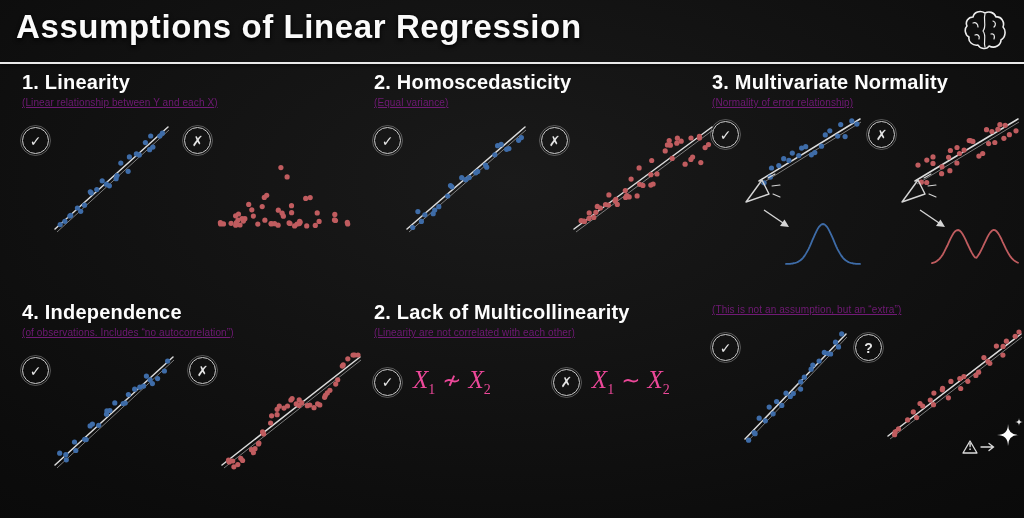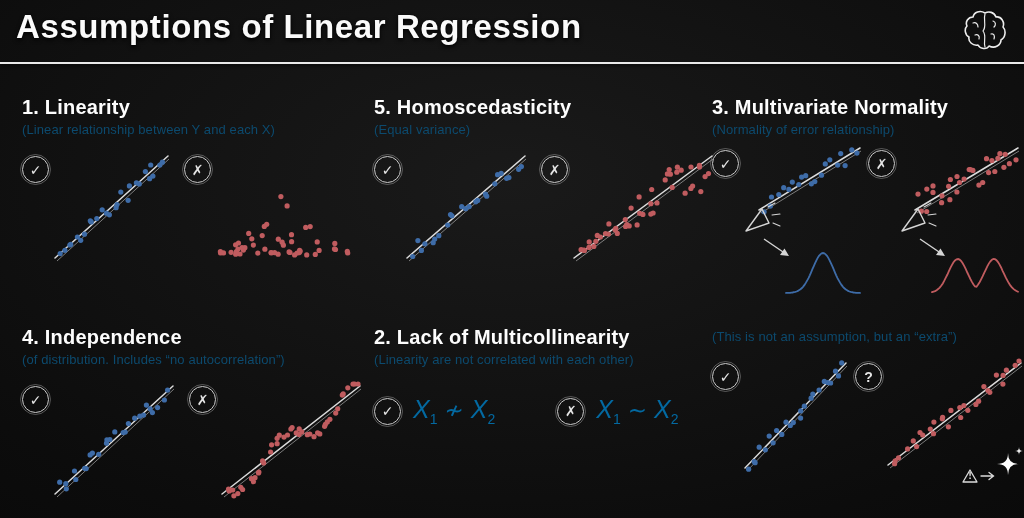--- a/index.html
+++ b/index.html
@@ -14,40 +14,40 @@
     margin:0;font-size:33px;font-weight:800;letter-spacing:.6px;color:#fafafa;
     text-shadow:0 2px 4px rgba(0,0,0,.9), 0 0 1px #000;
   }
   .brain{margin-top:2px;}
   .divider{height:2px;background:#e9e9e9;width:1024px;margin-top:10px;box-shadow:0 2px 3px rgba(0,0,0,.6);}
   .grid{
     display:grid;
     grid-template-columns:352px 338px auto;
     grid-template-rows:230px auto;
     padding:0 6px 0 22px;
-    margin-top:32px;
+    margin-top:7px;
   }
   .panel h2{margin:0;font-size:20px;font-weight:600;letter-spacing:.2px;color:#fdfdfd;}
-  .panel .note{margin:3px 0 0 0;font-size:13px;color:#0c4a6e;letter-spacing:.1px;}
+  .panel .note{margin:3px 0 0 0;font-size:10px;color:#701a75;letter-spacing:.1px;text-decoration:underline;}
   .figs{display:flex;gap:12px;margin-top:14px;align-items:flex-start;}
   .p3 .figs{margin-top:8px;gap:6px;}
   .p6 .figs{gap:5px;}
   .fig{display:flex;align-items:flex-start;gap:3px;}
   .badge{
     flex:0 0 auto;width:25px;height:25px;margin-top:5px;border-radius:50%;
     border:1.6px solid #c9c9c9;outline:1px solid rgba(190,190,190,.4);outline-offset:1.5px;
     display:flex;align-items:center;justify-content:center;
     color:#e6e6e6;font-size:14px;font-weight:700;
   }
   .badge i{font-style:normal;line-height:1;}
   svg.scatter{display:block;}
   .formulas{gap:62px;margin-top:28px;align-items:center;}
   .formula{display:flex;align-items:center;gap:12px;}
   .formula .badge{margin-top:0;}
-  .math{font-family:Liberation Sans, sans-serif;font-style:italic;font-size:25px;color:#0369a1;}
+  .math{font-family:Liberation Serif, serif;font-style:italic;font-size:25px;color:#ec4899;}
   .math sub{font-size:14px;font-style:normal;letter-spacing:0;}
   .math .rel{font-style:normal;padding:0 7px;font-size:23px;}
 </style>
 </head>
 <body>
 
 <header>
   <h1>Assumptions of Linear Regression</h1>
   <svg class="brain" width="46" height="42" viewBox="0 0 46 42">
     <path d="M23,3 C18,0 12,2 11,7 C6,7 3,12 5,16 C2,19 3,25 7,27 C6,32 11,36 16,35 C18,39 25,40 27,36 C33,39 39,35 39,30 C44,27 44,20 41,17 C43,12 39,6 34,7 C32,2 27,1 23,3 Z" fill="none" stroke="#ececec" stroke-width="1.6" stroke-linejoin="round"></path>
@@ -151,21 +151,21 @@
             <circle cx="76.0" cy="101.5" r="2.6" fill="#c05c5f"></circle>
             <circle cx="26.0" cy="103.0" r="2.6" fill="#c05c5f"></circle>
             <circle cx="92.7" cy="103.9" r="2.6" fill="#c05c5f"></circle>
             <circle cx="57.3" cy="101.9" r="2.6" fill="#c05c5f"></circle>
           </svg>
       </div>
     </div>
   </section>
 
   <section class="panel p2">
-    <h2>5. Homoscedasticity</h2>
+    <h2>2. Homoscedasticity</h2>
     <p class="note">(Equal variance)</p>
     <div class="figs">
       <div class="fig">
         <span class="badge">
             <i>✓</i>
           </span>
         <svg class="scatter" viewBox="0 0 125 112" width="125" height="112">
             <line x1="3" y1="107" x2="121" y2="5" stroke="#dcdcdc" stroke-width="1.5" stroke-linecap="round"></line>
             <line x1="5" y1="110" x2="122" y2="8" stroke="#dcdcdc" stroke-width="0.7" opacity="0.75"></line>
             <circle cx="8.7" cy="105.5" r="2.6" fill="#3e6ca8"></circle>
@@ -332,21 +332,21 @@
             <path d="M26,62 l7,-4 M30,70 l8,-1 M31,78 l7,3" stroke="#d5d5d5" stroke-width="1.1" fill="none" stroke-linecap="round"></path>
             <path d="M22,94 L44,109" stroke="#d5d5d5" stroke-width="1.4" fill="none"></path>
             <path d="M47,111 l-9,-1 l4.5,-6.5 Z" fill="#d5d5d5"></path>
           </svg>
       </div>
     </div>
   </section>
 
   <section class="panel p4">
     <h2>4. Independence</h2>
-    <p class="note">(of distribution. Includes “no autocorrelation”)</p>
+    <p class="note">(of observations. Includes “no autocorrelation”)</p>
     <div class="figs">
       <div class="fig">
         <span class="badge">
             <i>✓</i>
           </span>
         <svg class="scatter" viewBox="0 0 125 118" width="125" height="118">
             <line x1="3" y1="113" x2="121" y2="5" stroke="#dcdcdc" stroke-width="1.5" stroke-linecap="round"></line>
             <line x1="5" y1="116" x2="122" y2="8" stroke="#dcdcdc" stroke-width="0.7" opacity="0.75"></line>
             <circle cx="7.7" cy="101.2" r="2.6" fill="#3e6ca8"></circle>
             <circle cx="13.8" cy="102.7" r="2.6" fill="#3e6ca8"></circle>

